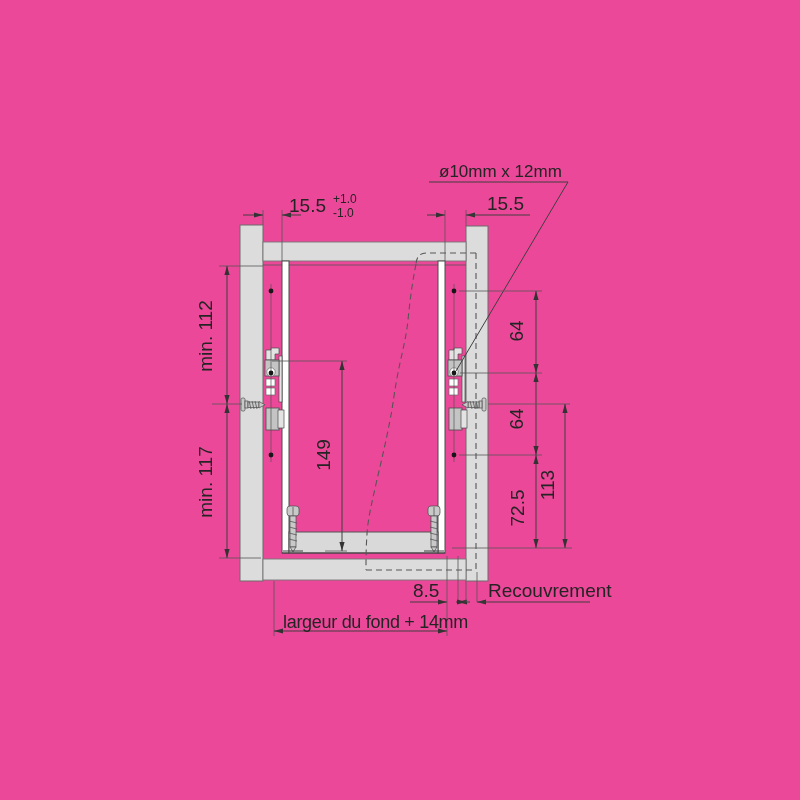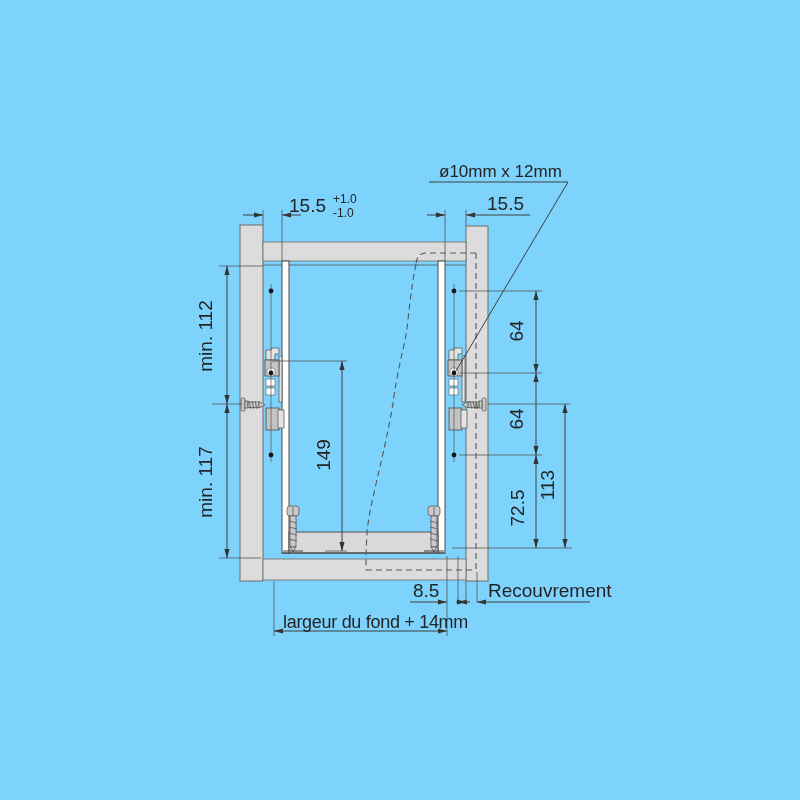--- a/index.html
+++ b/index.html
@@ -1,16 +1,16 @@
 <!DOCTYPE html>
 <html><head>
 <meta charset="utf-8">
 <style>
   html,body{margin:0;padding:0;background:#ffffff;width:800px;height:800px;overflow:hidden;}
-  .stage{width:800px;height:800px;position:relative;background:#7dd3fc;}
+  .stage{width:800px;height:800px;position:relative;background:#ec4899;}
   svg{display:block;font-family:"Liberation Sans","DejaVu Sans",sans-serif;}
   .panel{fill:#dcdcdc;stroke:#6b6b6b;stroke-width:1;}
   .panel-light{fill:#dcdcdc;stroke:#777;stroke-width:0.9;}
   .drawerpart{fill:#ffffff;stroke:#4a4a4a;stroke-width:1;}
   .strip{fill:#d9d9d9;stroke:#555;stroke-width:1;}
   .slideblock{fill:#c4c4c4;stroke:#4a4a4a;stroke-width:0.8;}
   .slidelight{fill:#e3e3e3;stroke:#4a4a4a;stroke-width:0.7;}
   .slidewin{fill:#ffffff;stroke:#6a6a6a;stroke-width:0.7;}
   .screwmetal{fill:#c9c9c9;stroke:#4a4a4a;stroke-width:0.7;}
   .thin{stroke:#555;stroke-width:0.8;fill:none;}

